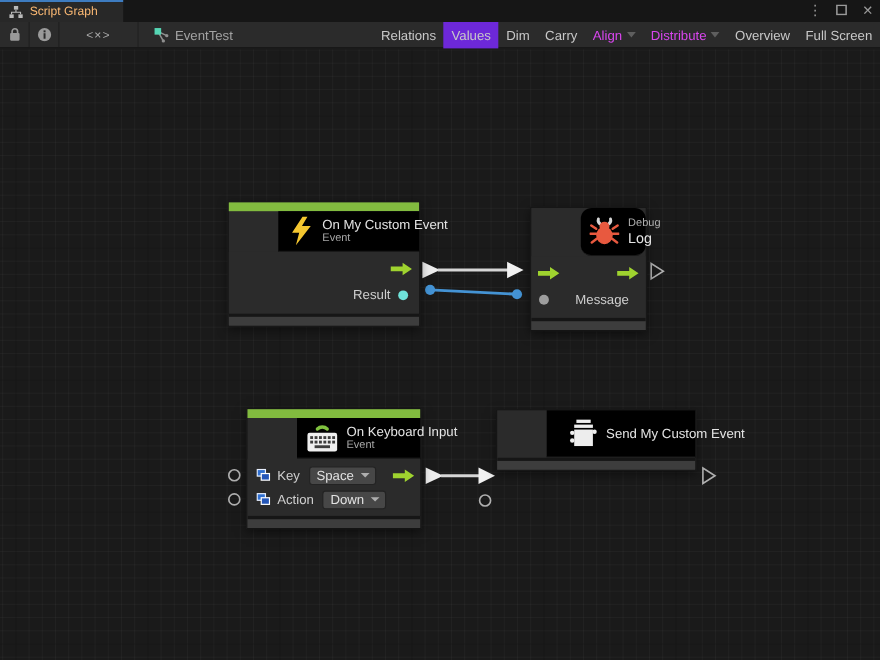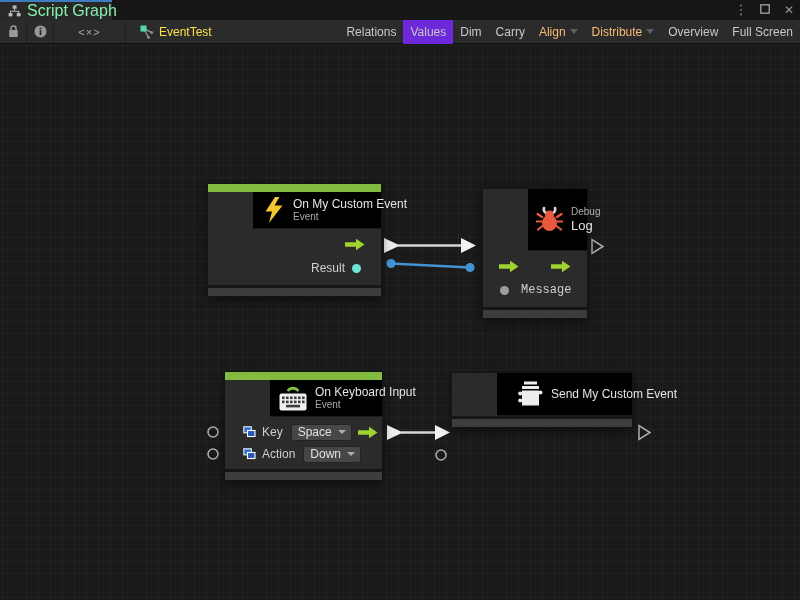--- a/index.html
+++ b/index.html
@@ -5,42 +5,42 @@
   * { margin:0; padding:0; box-sizing:border-box; }
   html,body { width:800px; height:600px; overflow:hidden; background:#191919;
               font-family:"Liberation Sans", sans-serif; }
   .window { position:relative; width:800px; height:600px; background:#191919; }
 
   
   .tabbar { position:absolute; left:0; top:0; width:800px; height:20px; background:#161616; }
   .tab-accent { position:absolute; left:0; top:0; width:112px; height:2px; background:#3e7cc0; }
   .tab { position:absolute; left:0; top:2px; width:112px; height:18px; background:#282828;
          display:flex; align-items:center; gap:6px; padding:0 8px; cursor:default; }
-  .tab-label { font-size:16px; color:#86efac; white-space:nowrap; }
+  .tab-label { font-size:11px; color:#fdba74; white-space:nowrap; }
   .win-controls { position:absolute; right:4px; top:0; height:20px; display:flex; align-items:center; gap:10px; }
   .win-btn { color:#9a9a9a; font-size:12px; line-height:20px; width:14px; text-align:center; cursor:default; }
   .win-btn.menu { font-size:13px; letter-spacing:0; }
 
   
   .toolbar { position:absolute; left:0; top:20px; width:800px; height:24px; background:#2b2b2b;
              border-bottom:1px solid #121212; display:flex; align-items:stretch; font-size:12px; color:#c4c4c4; }
   .tb-btn { display:flex; align-items:center; justify-content:center; border-right:1px solid #202020; }
   .tb-btn.sq { width:27px; }
   .tb-btn.code { width:72px; color:#aaaaaa; font-size:11px; letter-spacing:1px; }
   .tb-graphref { display:flex; align-items:center; gap:5px; padding-left:14px; }
-  .tb-graphref .name { color:#fde047;text-align:center; }
+  .tb-graphref .name { color:#a3a3a3;text-align:center; }
   .tb-zoom { display:flex; align-items:center; gap:8px; margin-left:38px; }
   .zoom-label { color:#b8b8b8; }
   .slider { position:relative; width:86px; height:2px; background:#5a5a5a; border-radius:1px; }
   .slider-knob { position:absolute; right:-2px; top:-4px; width:10px; height:10px; border-radius:50%; background:#8f8f8f; }
   .zoom-val { color:#b8b8b8; font-size:11px; }
   .tb-buttons { margin-left:auto; display:flex; align-items:center; }
   .tb-txtbtn { display:flex; align-items:center; gap:4px; padding:0 7px; height:24px; color:#c8c8c8; cursor:default; white-space:nowrap; }
   .tb-txtbtn.active { background:#6d28d9; }
-  .tb-txtbtn.disabled { color:#fdba74; }
+  .tb-txtbtn.disabled { color:#d946ef; }
   .caret-down { width:0; height:0; border-left:4px solid transparent; border-right:4px solid transparent; border-top:5px solid #8a8a8a; }
   .tb-txtbtn.disabled .caret-down { border-top-color:#5e5e5e; }
 
   
   .canvas { position:absolute; left:0; top:45px; width:800px; height:555px; background-color:#1a1a1a;
     background-image:
       linear-gradient(rgba(0,0,0,0.32) 1px, transparent 1px),
       linear-gradient(90deg, rgba(0,0,0,0.32) 1px, transparent 1px),
       linear-gradient(rgba(255,255,255,0.03) 1px, transparent 1px),
       linear-gradient(90deg, rgba(255,255,255,0.03) 1px, transparent 1px);
@@ -51,21 +51,21 @@
   
   .node { position:absolute; border:1px solid #141414; box-shadow:0 3px 9px rgba(0,0,0,0.5); background:#2b2b2b; }
   .node-accent { height:8px; }
   .node-header { background:#000000; display:flex; align-items:center; gap:8px; padding:0 8px 0 10px;
                  border-bottom:1px solid #1b1b1b;margin-left:45px; }
   .node-titles { display:flex; flex-direction:column; justify-content:center; }
   .node-title { font-size:12px; color:#e4e4e4; white-space:nowrap; line-height:14px; }
   .node-subtitle { font-size:10px; color:#a8a8a8; white-space:nowrap; line-height:12px; }
   .node-surtitle { font-size:10px; color:#b0b0b0; white-space:nowrap; line-height:12px; }
   .node-title.big { font-size:13px; line-height:15px; }
-  .node-body { background:#2b2b2b; padding:4px 10px;text-align:right; }
+  .node-body { background:#2b2b2b; padding:4px 0;text-align:right; }
   .node-row { display:flex; align-items:center; position:relative; }
   .node-footer { height:11px; background:#3d3d3d; border-top:3px solid #161616; }
   .port-label { font-size:12px; color:#cfcfcf; white-space:nowrap; }
   .dot { width:9px; height:9px; border-radius:50%; }
   .dropdown { background:#474747; border:1px solid #232323; border-radius:3px; height:17px;
               display:flex; align-items:center; gap:6px; padding:0 5px 0 6px; font-size:12px; color:#e2e2e2; }
   .dropdown .dd-caret { width:0; height:0; border-left:4px solid transparent; border-right:4px solid transparent; border-top:4px solid #aeaeae; }
   .value-box { min-width:18px; height:17px; background:#1d1d1d; border:1px solid #060606; border-radius:2px;
                display:flex; align-items:center; justify-content:center; font-size:12px; color:#e6e6e6; padding:0 3px; }
   .icon { display:flex; align-items:center; justify-content:center; flex:0 0 auto; }
@@ -214,21 +214,21 @@
         </div>
         <div class="node-row" style="height:26px; justify-content:flex-end; gap:7px; padding-right:10px;">
           <span class="port-label">Result</span>
           <span class="dot" style="background:#6fe3da;"></span>
         </div>
       </div>
       <div class="node-footer"></div>
     </div>
 
     <div class="node" style="left:482px; top:143px; width:106px;">
-      <div class="node-header" style="height:62px; padding-left:8px;">
+      <div class="node-header" style="height:44px; padding-left:8px;border-radius:10px;">
         <span class="icon">
           <svg width="27" height="27" viewBox="0 0 27 27">
             <path d="M8 2 Q7 5 10 7 M19 2 Q20 5 17 7" stroke="#d8d8d8" stroke-width="2.6" fill="none" stroke-linecap="round"></path>
             <path d="M6 11 L1.5 8 M6 15.5 L0.5 15.5 M6.5 20 L2 23.5 M21 11 L25.5 8 M21 15.5 L26.5 15.5 M20.5 20 L25 23.5" stroke="#e8593f" stroke-width="2.2" stroke-linecap="round"></path>
             <circle cx="13.5" cy="9" r="4.5" fill="#e8593f"></circle>
             <ellipse cx="13.5" cy="17" rx="7.5" ry="8" fill="#e8593f"></ellipse>
           </svg>
         </span>
         <div class="node-titles">
           <div class="node-surtitle">Debug</div>
@@ -241,21 +241,21 @@
             <svg width="20" height="13" viewBox="0 0 20 13">
                 <path d="M0 4.3 L11 4.3 L11 0.8 L19.5 6.5 L11 12.2 L11 8.7 L0 8.7 Z" fill="#9fd32f"></path>
               </svg>
           </span>
           <span class="icon">
             <svg width="20" height="13" viewBox="0 0 20 13">
                 <path d="M0 4.3 L11 4.3 L11 0.8 L19.5 6.5 L11 12.2 L11 8.7 L0 8.7 Z" fill="#9fd32f"></path>
               </svg>
           </span>
         </div>
-        <div class="node-row" style="height:26px; gap:12px; padding-left:7px;font-family:Liberation Mono, monospace;">
+        <div class="node-row" style="height:26px; gap:24px; padding-left:7px;">
           <span class="dot" style="background:#9e9e9e;"></span>
           <span class="port-label">Message</span>
         </div>
       </div>
       <div class="node-footer"></div>
     </div>
 
     <div class="node" style="left:224px; top:326px; width:159px;">
       <div class="node-accent" style="background:#82bb3f;"></div>
       <div class="node-header" style="height:37px; padding-left:8px; gap:7px;">

